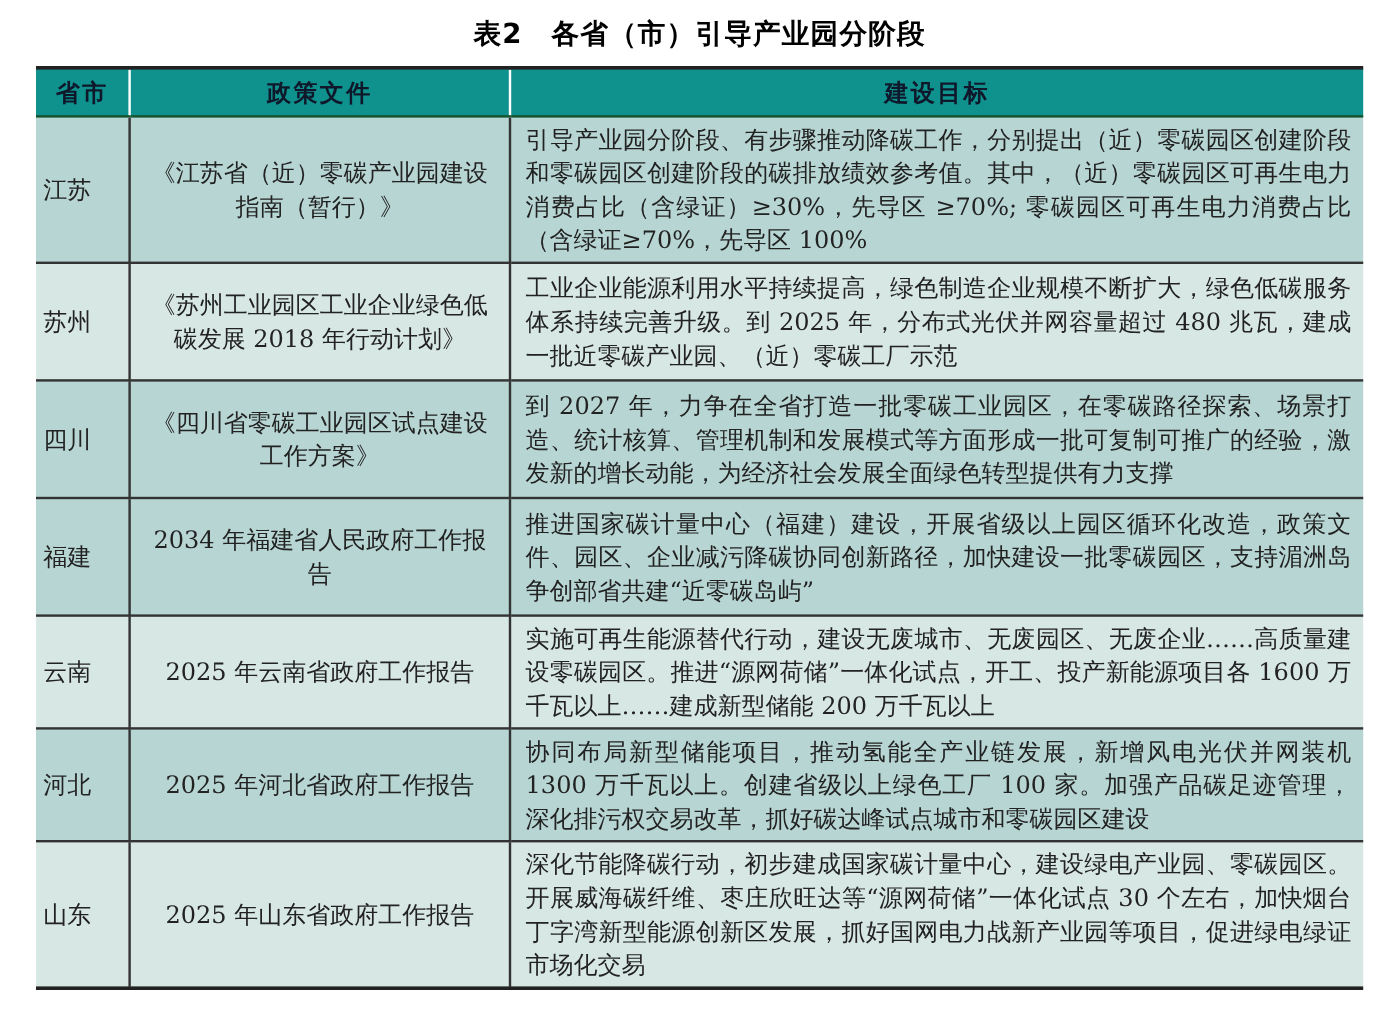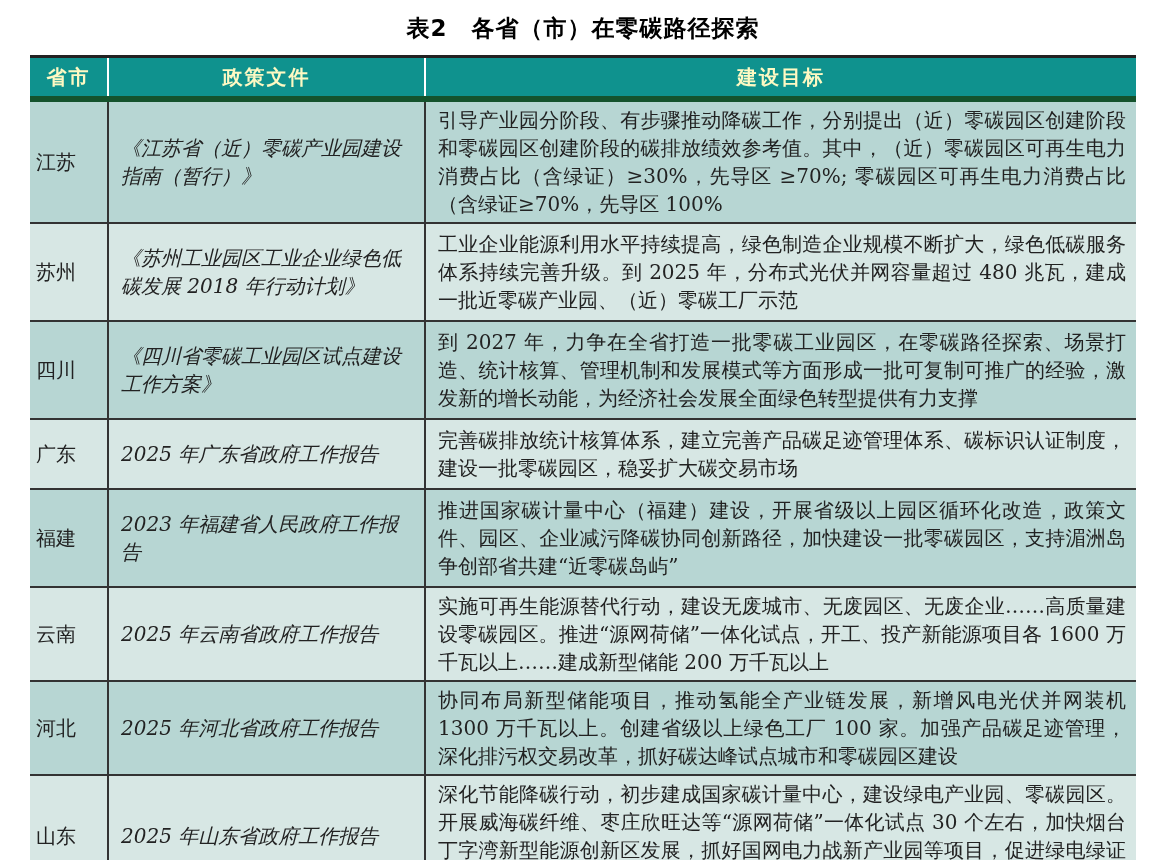--- a/index.html
+++ b/index.html
@@ -26,54 +26,54 @@
     border-collapse:collapse;
     table-layout:fixed;
     border-top:3px solid #222222;
     border-bottom:3px solid #222222;
   }
   col.c-province { width:78px; }
   col.c-policy   { width:317px; }
   col.c-goal     { width:711px; }
   thead th {
     background:#0f928e;
-    color:#fef9c3;
+    color:#0f172a;
     font-family:"DejaVu Sans", sans-serif;
     font-weight:bold;
     font-size:20px;
     height:38px;
     padding:0;
     border-right:2px solid #ffffff;
-    border-bottom:6px solid #14532d;
+    border-bottom:2px solid #14532d;
     letter-spacing:2px;
   }
   thead th:last-child { border-right:none; }
   tbody td {
     font-size:20px;
     color:#222222;
     line-height:28px;
     border-right:2px solid #333333;
     border-bottom:2px solid #333333;
     vertical-align:middle;
     padding:4px 6px;
   }
   tbody td:last-child { border-right:none; }
   tbody tr:last-child td { border-bottom:none; }
   tbody tr.odd  td { background:#b7d6d3; }
   tbody tr.even td { background:#d7e7e4; }
   td.province { text-align:left; }
-  td.policy   { text-align:left; padding:20px 12px;font-style:italic; }
+  td.policy   { text-align:center; padding:20px 12px; }
   td.goal     { text-align:justify; text-justify:inter-ideograph; padding:4px 10px 4px 12px;margin-left:28px; }
 </style>
 </head>
 <body>
 
 <div class="page">
 
-  <div class="table-title">表2　各省（市）在零碳路径探索</div>
+  <div class="table-title">表2　各省（市）引导产业园分阶段</div>
 
   <table class="policy-table">
     <colgroup>
       <col class="c-province">
       <col class="c-policy">
       <col class="c-goal">
     </colgroup>
     <thead>
       <tr>
         <th>省市</th>
@@ -90,28 +90,23 @@
       <tr class="even">
         <td class="province">苏州</td>
         <td class="policy">《苏州工业园区工业企业绿色低碳发展 2018 年行动计划》</td>
         <td class="goal">工业企业能源利用水平持续提高，绿色制造企业规模不断扩大，绿色低碳服务体系持续完善升级。到 2025 年，分布式光伏并网容量超过 480 兆瓦，建成一批近零碳产业园、（近）零碳工厂示范</td>
       </tr>
       <tr class="odd">
         <td class="province">四川</td>
         <td class="policy">《四川省零碳工业园区试点建设工作方案》</td>
         <td class="goal">到 2027 年，力争在全省打造一批零碳工业园区，在零碳路径探索、场景打造、统计核算、管理机制和发展模式等方面形成一批可复制可推广的经验，激发新的增长动能，为经济社会发展全面绿色转型提供有力支撑</td>
       </tr>
-      <tr class="even">
-        <td class="province">广东</td>
-        <td class="policy">2025 年广东省政府工作报告</td>
-        <td class="goal">完善碳排放统计核算体系，建立完善产品碳足迹管理体系、碳标识认证制度，建设一批零碳园区，稳妥扩大碳交易市场</td>
-      </tr>
       <tr class="odd">
         <td class="province">福建</td>
-        <td class="policy">2023 年福建省人民政府工作报告</td>
+        <td class="policy">2034 年福建省人民政府工作报告</td>
         <td class="goal">推进国家碳计量中心（福建）建设，开展省级以上园区循环化改造，政策文件、园区、企业减污降碳协同创新路径，加快建设一批零碳园区，支持湄洲岛争创部省共建“近零碳岛屿”</td>
       </tr>
       <tr class="even">
         <td class="province">云南</td>
         <td class="policy">2025 年云南省政府工作报告</td>
         <td class="goal">实施可再生能源替代行动，建设无废城市、无废园区、无废企业……高质量建设零碳园区。推进“源网荷储”一体化试点，开工、投产新能源项目各 1600 万千瓦以上……建成新型储能 200 万千瓦以上</td>
       </tr>
       <tr class="odd">
         <td class="province">河北</td>
         <td class="policy">2025 年河北省政府工作报告</td>

